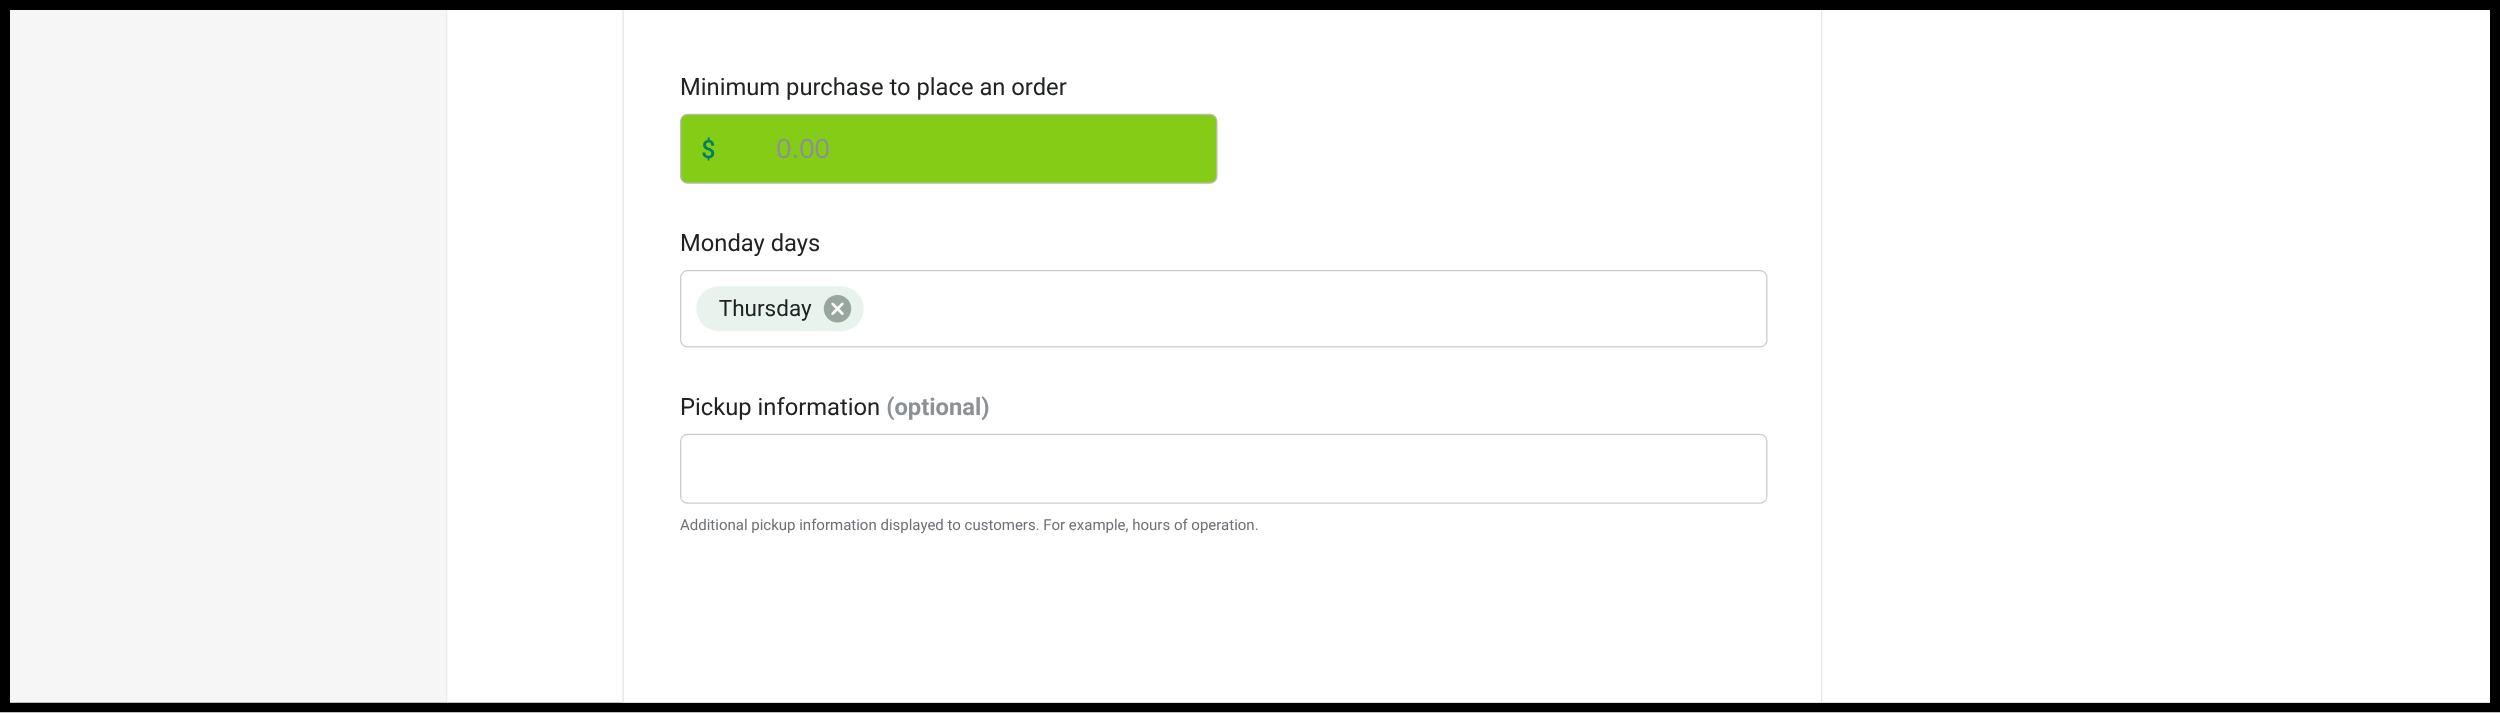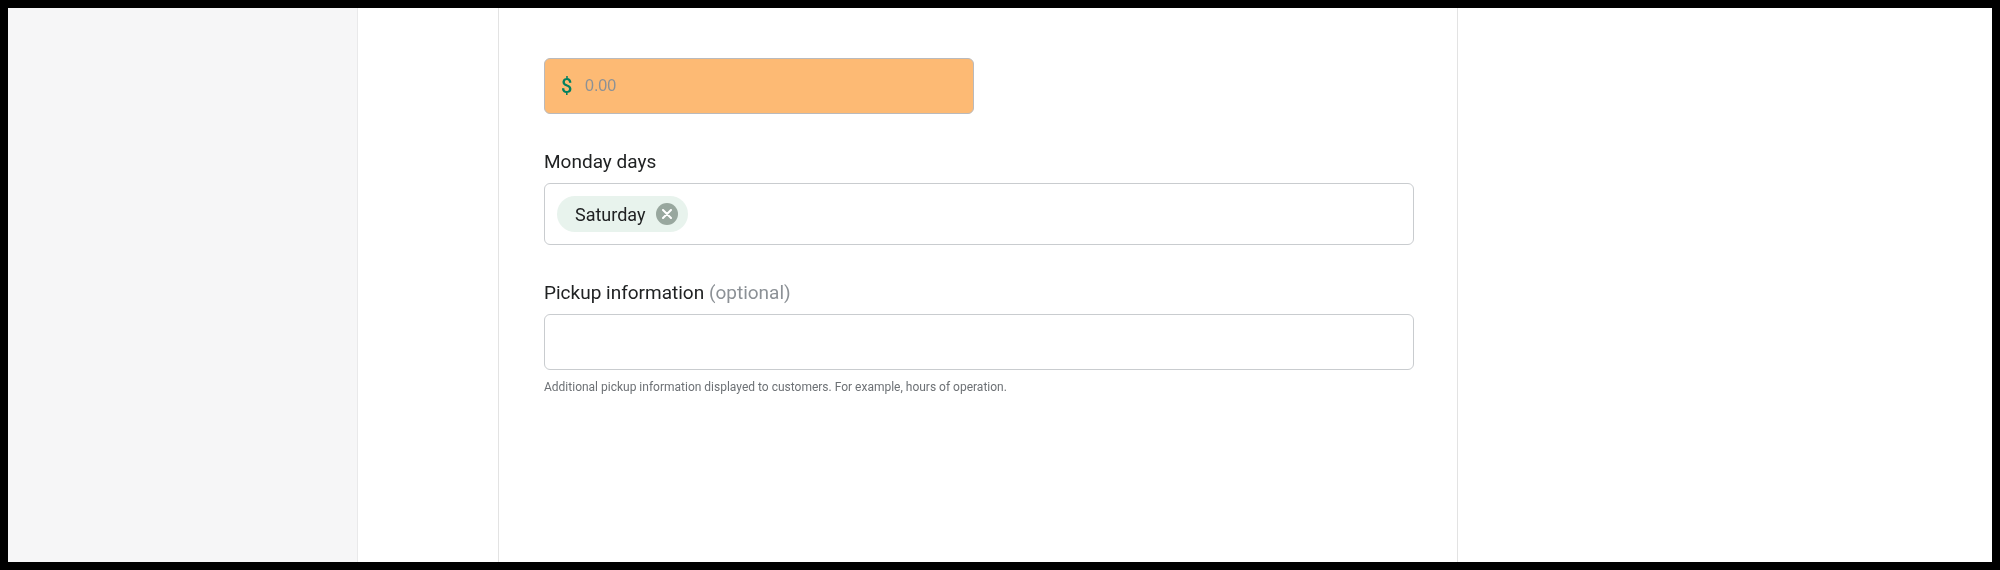--- a/index.html
+++ b/index.html
@@ -55,21 +55,21 @@
     .field-label {
       font-size: 19px;
       font-weight: 400;
       color: #202223;
       margin-bottom: 10px;
       display: block;
     }
     
     .field-label .optional {
       color: #8c9196;
-      font-weight: 400;
+      font-weight: 700;
     }
     
     .currency-input-wrapper {
       position: relative;
       width: 430px;
     }
     
     .currency-symbol {
       position: absolute;
       left: 17px;
@@ -79,24 +79,24 @@
       font-size: 20px;
       font-weight: 500;
       pointer-events: none;
     }
     
     .currency-input {
       width: 100%;
       height: 56px;
       border: 1px solid #bababc;
       border-radius: 6px;
-      padding: 0 16px 0 40px;
-      font-size: 16px;
-      color: #202223;
-      background: #fdba74;
+      padding: 0 16px 0 76px;
+      font-size: 22px;
+      color: #202223;
+      background: #84cc16;
     }
     
     .currency-input::placeholder {
       color: #8c9196;
     }
     
     .tag-input-wrapper {
       width: 870px;
       min-height: 62px;
       border: 1px solid #c9cccf;
@@ -160,31 +160,32 @@
 </head>
 <body>
 
 <div class="page-container">
   <div class="left-sidebar"></div>
 
   <div class="main-area">
     <div class="content-wrapper">
 
       <div class="form-group">
+        <label class="field-label">Minimum purchase to place an order</label>
         <div class="currency-input-wrapper">
           <span class="currency-symbol">$</span>
           <input type="text" class="currency-input" placeholder="0.00" style="">
         </div>
       </div>
 
       <div class="form-group">
         <label class="field-label">Monday days</label>
         <div class="tag-input-wrapper">
           <span class="tag">
-            <span class="tag-label">Saturday</span>
+            <span class="tag-label">Thursday</span>
             <button class="tag-remove">
               <svg viewBox="0 0 10 10">
                 <path d="M1 1 L9 9 M9 1 L1 9" stroke="#ffffff" stroke-width="2" stroke-linecap="round" fill="none"></path>
               </svg>
             </button>
           </span>
         </div>
       </div>
 
       <div class="form-group">

